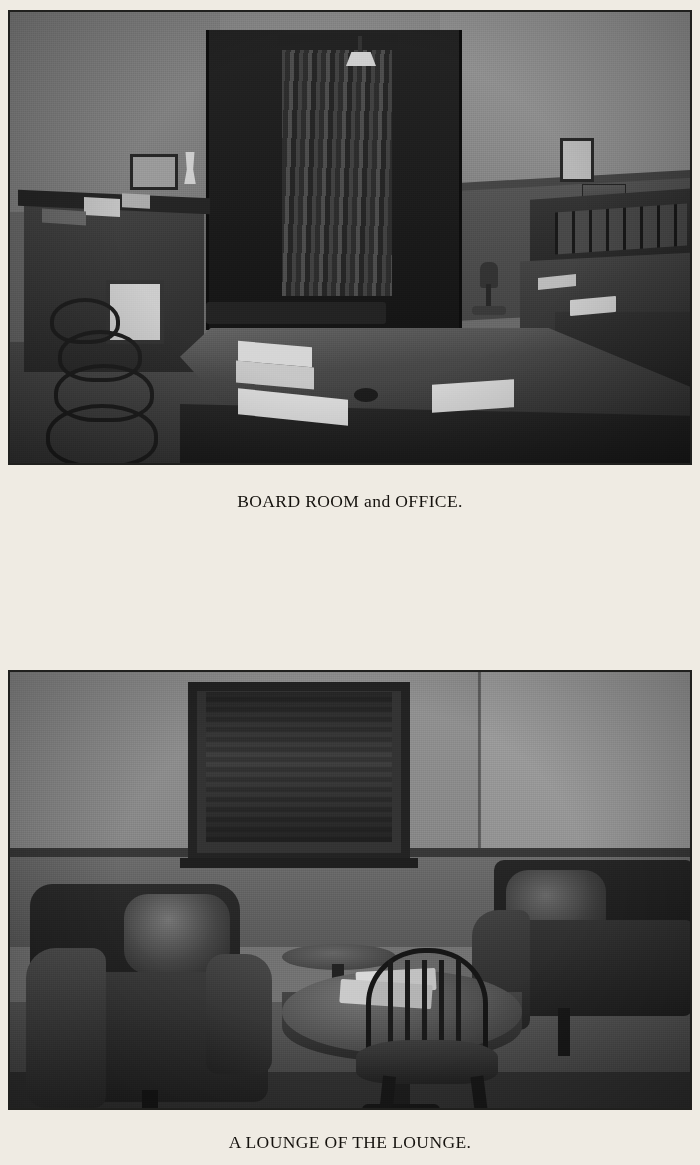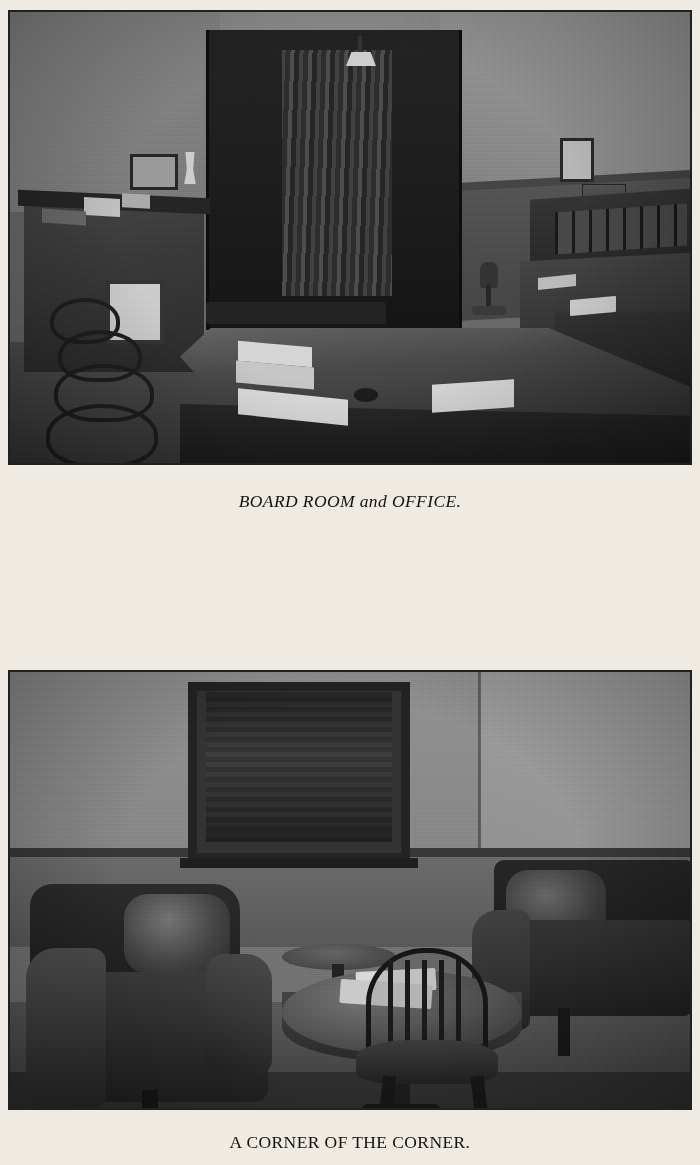--- a/index.html
+++ b/index.html
@@ -41,21 +41,21 @@
   .caption {
     text-align: center;
     font-size: 17.5px;
     letter-spacing: 0.4px;
     color: #15120e;
     font-family: "Liberation Serif", serif;
   }
 
   #fig-board { top: 10px; }
   #fig-board .plate-wrap { height: 455px; }
-  #fig-board .caption { margin-top: 26px; font-style: italic; }
+  #fig-board .caption { margin-top: 26px; }
 
   #fig-lounge { top: 670px; }
   #fig-lounge .plate-wrap { height: 440px; }
   #fig-lounge .caption { margin-top: 22px; }
 
   
   .photo {
     position: absolute;
     inset: 0;
     filter: grayscale(100%) contrast(106%);
@@ -626,16 +626,16 @@
         <div class="el l-wchair-back"></div>
         <div class="el l-wchair-spindles"></div>
         <div class="el l-wchair-seat"></div>
         <div class="el l-wchair-legL"></div>
         <div class="el l-wchair-legR"></div>
 
         <div class="grain"></div>
         <div class="vignette"></div>
       </div>
     </div>
-    <div class="caption">A CORNER OF THE CORNER.</div>
+    <div class="caption">A LOUNGE OF THE LOUNGE.</div>
   </div>
 
 </div>
 
 </body></html>

